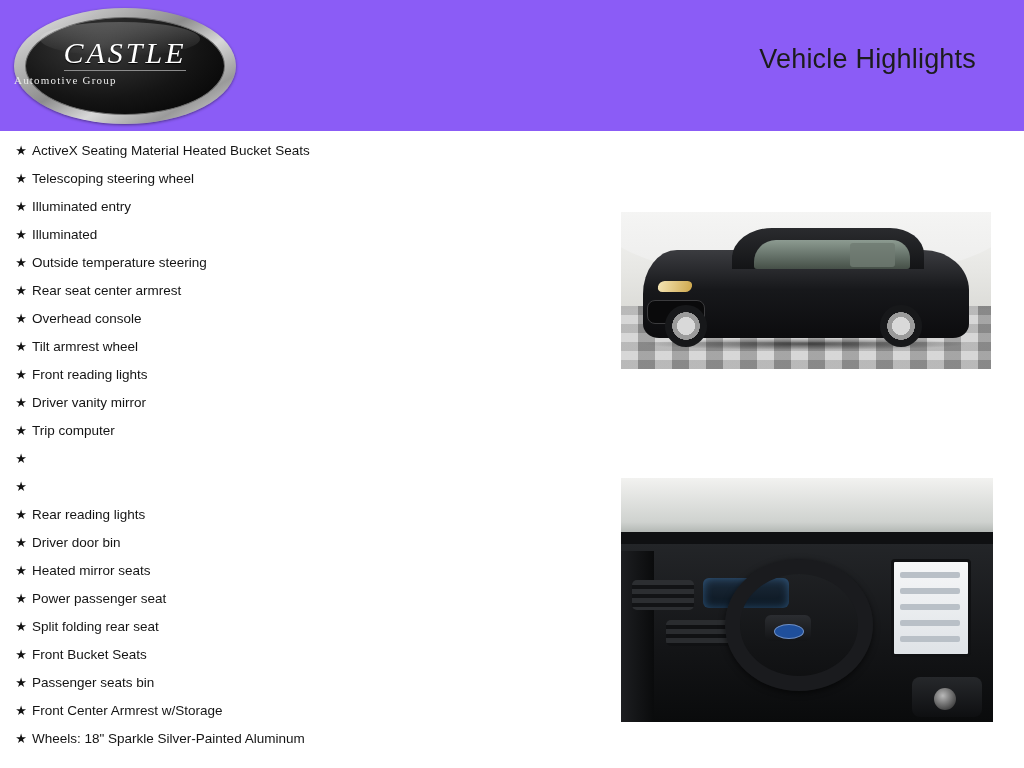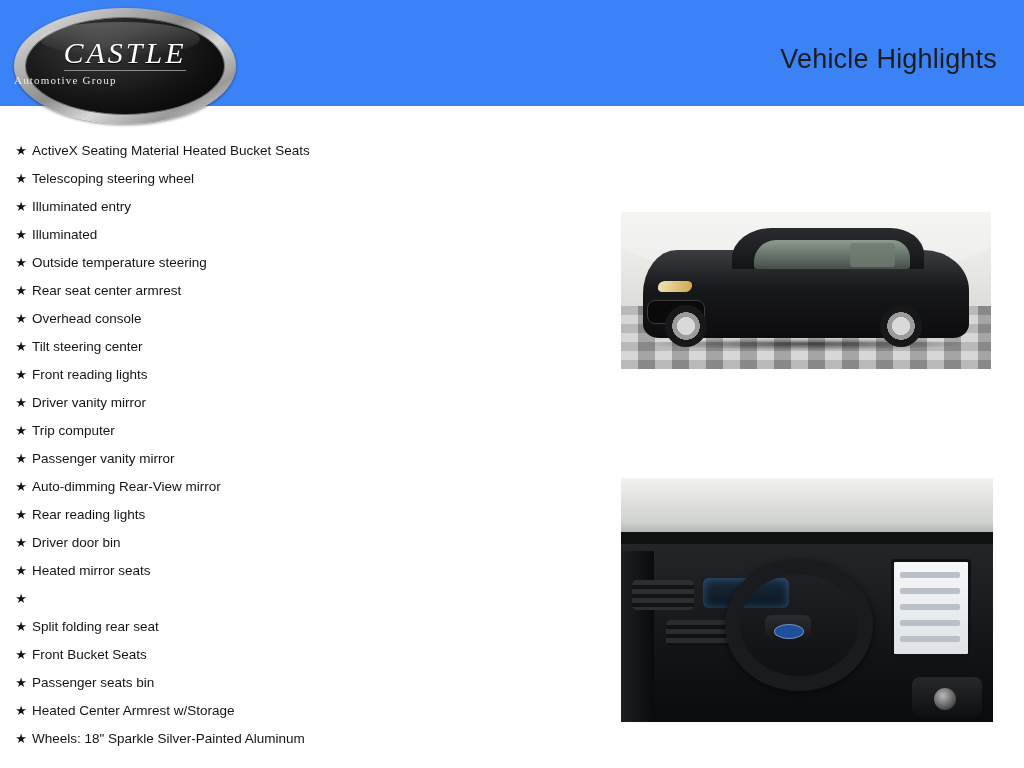--- a/index.html
+++ b/index.html
@@ -14,27 +14,27 @@
     overflow: hidden;
   }
   .page {
     position: relative;
     width: 1024px;
     height: 768px;
   }
   
   .header {
     position: relative;
-    height: 106px;
-    background: #3b82f6;
+    height: 131px;
+    background: #8b5cf6;
     box-sizing: border-box;
   }
   .header-title {
     position: absolute;
-    right: 27px;
+    right: 48px;
     top: 44px;
     font-size: 27px;
     color: #1c1c1c;
     letter-spacing: 0.2px;
     font-family: "Liberation Sans", sans-serif;
   }
   
   .logo-wrap {
     position: absolute;
     left: 14px;
@@ -424,72 +424,71 @@
     <div class="feature-row">
         <span class="bullet">★</span>
         <span class="feature-label">Rear seat center armrest</span>
       </div>
     <div class="feature-row">
         <span class="bullet">★</span>
         <span class="feature-label">Overhead console</span>
       </div>
     <div class="feature-row">
         <span class="bullet">★</span>
-        <span class="feature-label">Tilt steering center</span>
+        <span class="feature-label">Tilt armrest wheel</span>
       </div>
     <div class="feature-row">
         <span class="bullet">★</span>
         <span class="feature-label">Front reading lights</span>
       </div>
     <div class="feature-row">
         <span class="bullet">★</span>
         <span class="feature-label">Driver vanity mirror</span>
       </div>
     <div class="feature-row">
         <span class="bullet">★</span>
         <span class="feature-label">Trip computer</span>
       </div>
     <div class="feature-row">
         <span class="bullet">★</span>
-        <span class="feature-label">Passenger vanity mirror</span>
-      </div>
-    <div class="feature-row">
-        <span class="bullet">★</span>
-        <span class="feature-label">Auto-dimming Rear-View mirror</span>
+      </div>
+    <div class="feature-row">
+        <span class="bullet">★</span>
       </div>
     <div class="feature-row">
         <span class="bullet">★</span>
         <span class="feature-label">Rear reading lights</span>
       </div>
     <div class="feature-row">
         <span class="bullet">★</span>
         <span class="feature-label">Driver door bin</span>
       </div>
     <div class="feature-row">
         <span class="bullet">★</span>
         <span class="feature-label">Heated mirror seats</span>
       </div>
     <div class="feature-row">
         <span class="bullet">★</span>
+        <span class="feature-label">Power passenger seat</span>
       </div>
     <div class="feature-row">
         <span class="bullet">★</span>
         <span class="feature-label">Split folding rear seat</span>
       </div>
     <div class="feature-row">
         <span class="bullet">★</span>
         <span class="feature-label">Front Bucket Seats</span>
       </div>
     <div class="feature-row">
         <span class="bullet">★</span>
         <span class="feature-label">Passenger seats bin</span>
       </div>
     <div class="feature-row">
         <span class="bullet">★</span>
-        <span class="feature-label">Heated Center Armrest w/Storage</span>
+        <span class="feature-label">Front Center Armrest w/Storage</span>
       </div>
     <div class="feature-row">
         <span class="bullet">★</span>
         <span class="feature-label">Wheels: 18" Sparkle Silver-Painted Aluminum</span>
       </div>
   </div>
 
   <div class="photo photo-exterior">
     <div class="ext-wall"></div>
     <div class="ext-wall-curve"></div>

